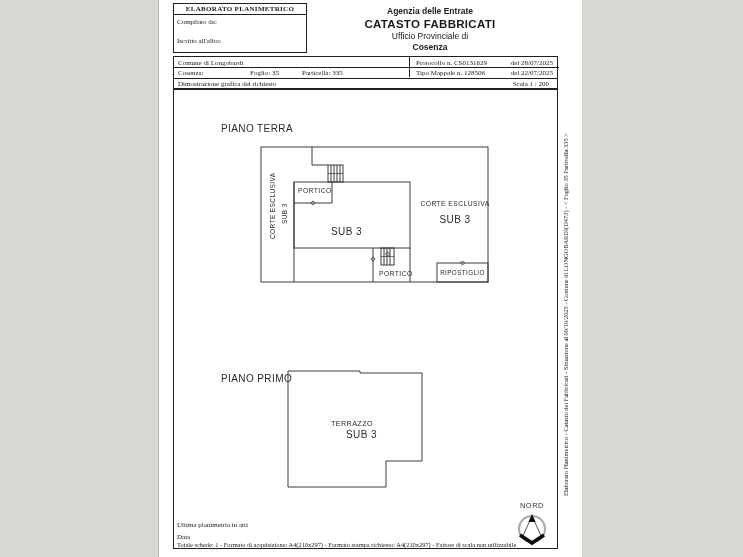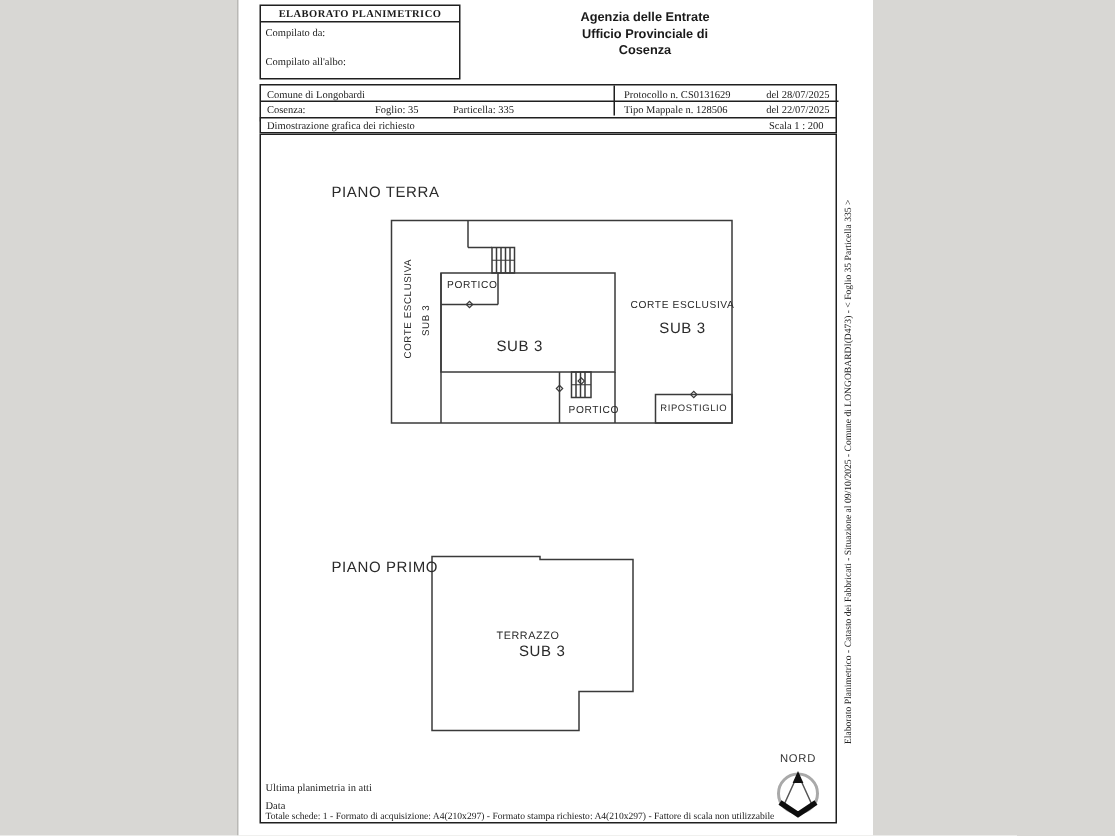--- a/index.html
+++ b/index.html
@@ -28,26 +28,27 @@
   svg{display:block;}
 </style>
 </head>
 <body>
 
 <div class="abs paper"></div>
 
 <div class="abs box" style="left:173px;top:3px;width:134px;height:50px;">
   <div class="mono ctr" style="border-bottom:1px solid #1f1f1f;font-size:7px;font-weight:bold;line-height:10px;height:10px;letter-spacing:.3px;">ELABORATO PLANIMETRICO</div>
   <div class="mono" style="font-size:7px;margin:3px 0 0 3px;">Compilato da:</div>
-  <div class="mono" style="font-size:7px;margin:11px 0 0 3px;">Compilato all'albo:</div>
+  <div class="mono" style="font-size:7px;margin:11px 0 0 3px;">Iscritto all'albo:</div>
 </div>
 
 <div class="abs ctr" style="left:340px;top:6px;width:180px;">
   <div style="font-size:8.5px;font-weight:bold;line-height:11px;">Agenzia delle Entrate</div>
-  <div style="font-size:8.5px;font-weight:bold;line-height:11px;">Ufficio Provinciale di</div>
+  <div style="font-size:11.5px;font-weight:bold;line-height:14px;letter-spacing:.3px;">CATASTO FABBRICATI</div>
+  <div style="font-size:8.5px;font-weight:normal;line-height:11px;">Ufficio Provinciale di</div>
   <div style="font-size:8.5px;font-weight:bold;line-height:11px;">Cosenza</div>
 </div>
 
 <div class="abs box" style="left:173px;top:56px;width:385px;height:25px;">
   <div class="abs" style="left:0;top:10px;width:385px;border-top:1px solid #1f1f1f;"></div>
   <div class="abs" style="left:235px;top:0;height:20px;border-left:1px solid #1f1f1f;"></div>
   <div class="abs mono" style="left:4px;top:2px;font-size:7px;">Comune di Longobardi</div>
   <div class="abs mono" style="left:4px;top:12px;font-size:7px;">Cosenza:</div>
   <div class="abs mono" style="left:60px;top:12px;font-size:7px;padding-left:16px;">Foglio: 35</div>
   <div class="abs mono" style="left:128px;top:12px;font-size:7px;">Particella: 335</div>

